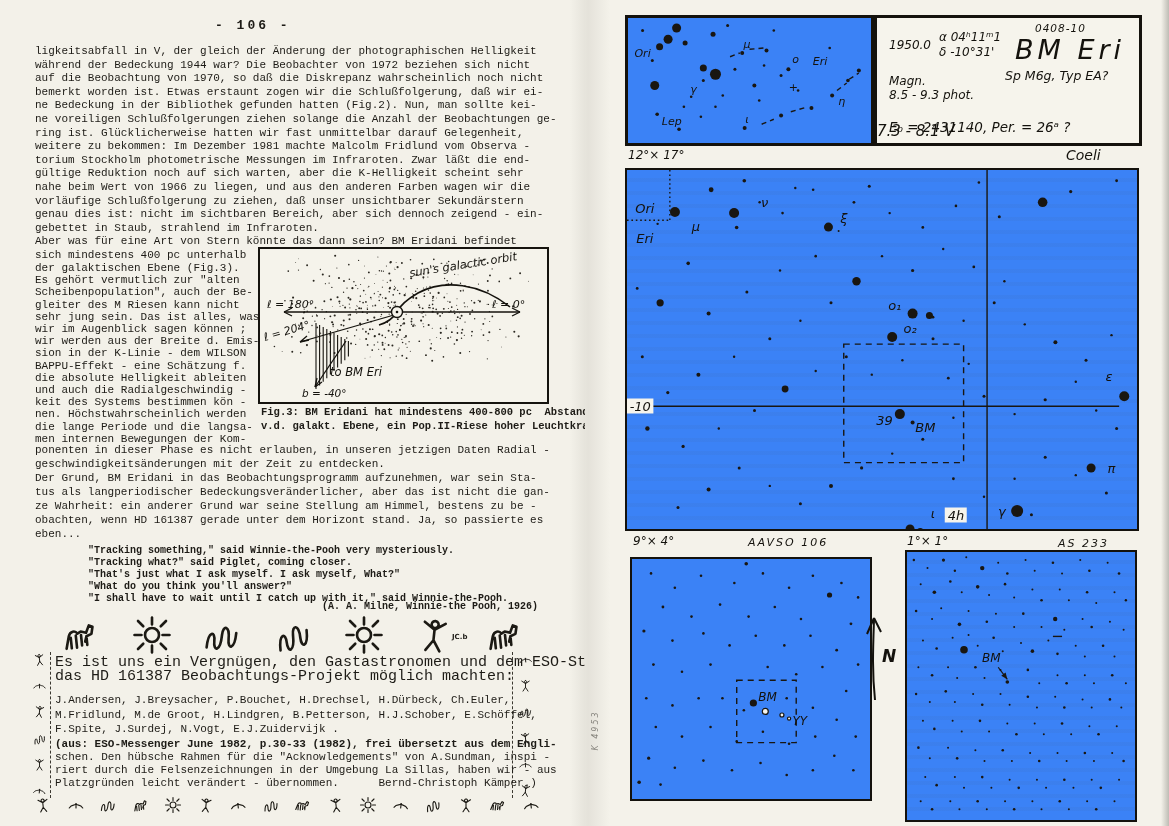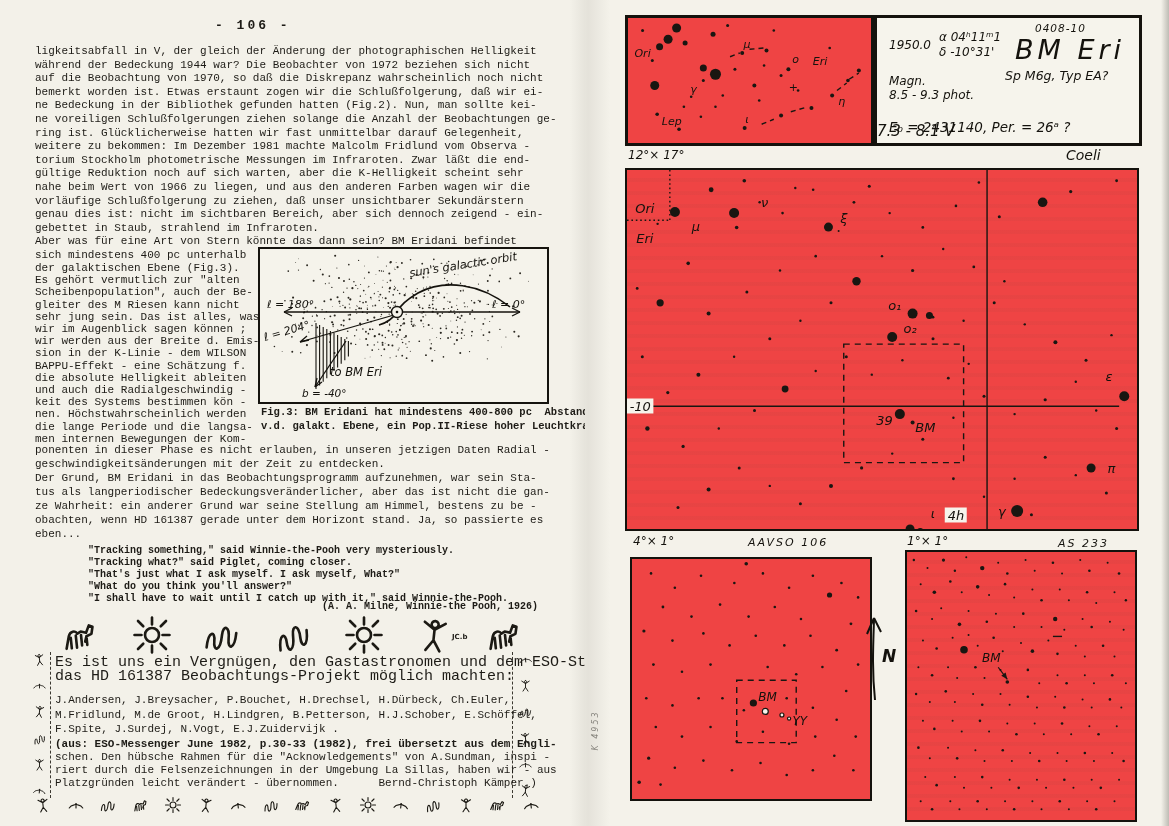--- a/index.html
+++ b/index.html
@@ -25,21 +25,21 @@
   #citation b{font-weight:bold;}
   .rail{position:absolute;width:1px;border-left:1px dashed #3a372f;top:652px;height:146px;}
   #rail-line-left{left:50px;} #rail-line-right{left:512px;}
 
   
   #fig3{position:absolute;left:258px;top:247px;width:287px;height:153px;border:2px solid #15130e;background:#f5f3eb;}
   #fig3-caption{position:absolute;left:261px;top:406px;font-size:10.5px;line-height:13.5px;font-weight:bold;white-space:pre;}
   .handsvg{font-family:"DejaVu Sans",sans-serif;font-style:italic;fill:#14120d;}
 
   
-  .chart{position:absolute;background:#ef4444;border:2px solid #14120d;overflow:hidden;}
+  .chart{position:absolute;background:#3b82f6;border:2px solid #14120d;overflow:hidden;}
   .chart.thick{border-width:3px;}
   .bleed{background-image:repeating-linear-gradient(0deg,rgba(70,64,52,0) 0 9px,rgba(70,64,52,.045) 9px 13px);}
   #chart-mini{left:625px;top:15px;width:243px;height:125px;}
   #chart-main{left:625px;top:168px;width:510px;height:359px;}
   #chart-field4{left:630px;top:557px;width:238px;height:240px;}
   #chart-field1{left:905px;top:550px;width:228px;height:268px;}
   .chart-label{position:absolute;transform:translate(-50%,-50%);font-family:"DejaVu Sans",sans-serif;
                font-style:italic;color:#14120d;font-size:12px;white-space:nowrap;z-index:3;}
   #chart-mini .chart-label{font-size:11px;}
   #chart-main .chart-label{font-size:13px;}
@@ -918,21 +918,21 @@
     <span class="chart-label" style="left: 50.5%; top: 69.5%; font-style: italic;">39</span>
     <span class="chart-label" style="left: 58.5%; top: 71.5%;">BM</span>
     <span class="chart-label" style="left: 94.5%; top: 57.5%;">ε</span>
     <span class="chart-label" style="left: 95%; top: 83%;">π</span>
     <span class="chart-label" style="left: 73.5%; top: 95%;">γ</span>
     <span class="chart-label" style="left: 60%; top: 95.5%;">ι</span>
     <span class="chart-label bg" style="left: 2.6%; top: 65.8%;">-10</span>
     <span class="chart-label bg" style="left: 64.5%; top: 96%;">4h</span>
   </div>
 
-<span class="hand scale-label" id="lbl-scale4">4°× 1°</span>
+<span class="hand scale-label" id="lbl-scale4">9°× 4°</span>
 <span class="hand" id="lbl-ref4">AAVSO 106</span>
 <span class="hand scale-label" id="lbl-scale1">1°× 1°</span>
 <span class="hand" id="lbl-ref1">AS 233</span>
 
 <div class="chart" id="chart-field4">
     <svg width="238" height="240" style="position: absolute; left: 0px; top: 0px;">
       <rect x="104.72" y="121.2" width="59.5" height="62.4" fill="none" stroke="#191611" stroke-width="1.4" stroke-dasharray="6 5"></rect>
       <circle cx="19.04" cy="14.4" r="1.3" fill="#191611"></circle>
       <circle cx="42.84" cy="28.8" r="1.3" fill="#191611"></circle>
       <circle cx="69.02" cy="16.8" r="1.3" fill="#191611"></circle>

